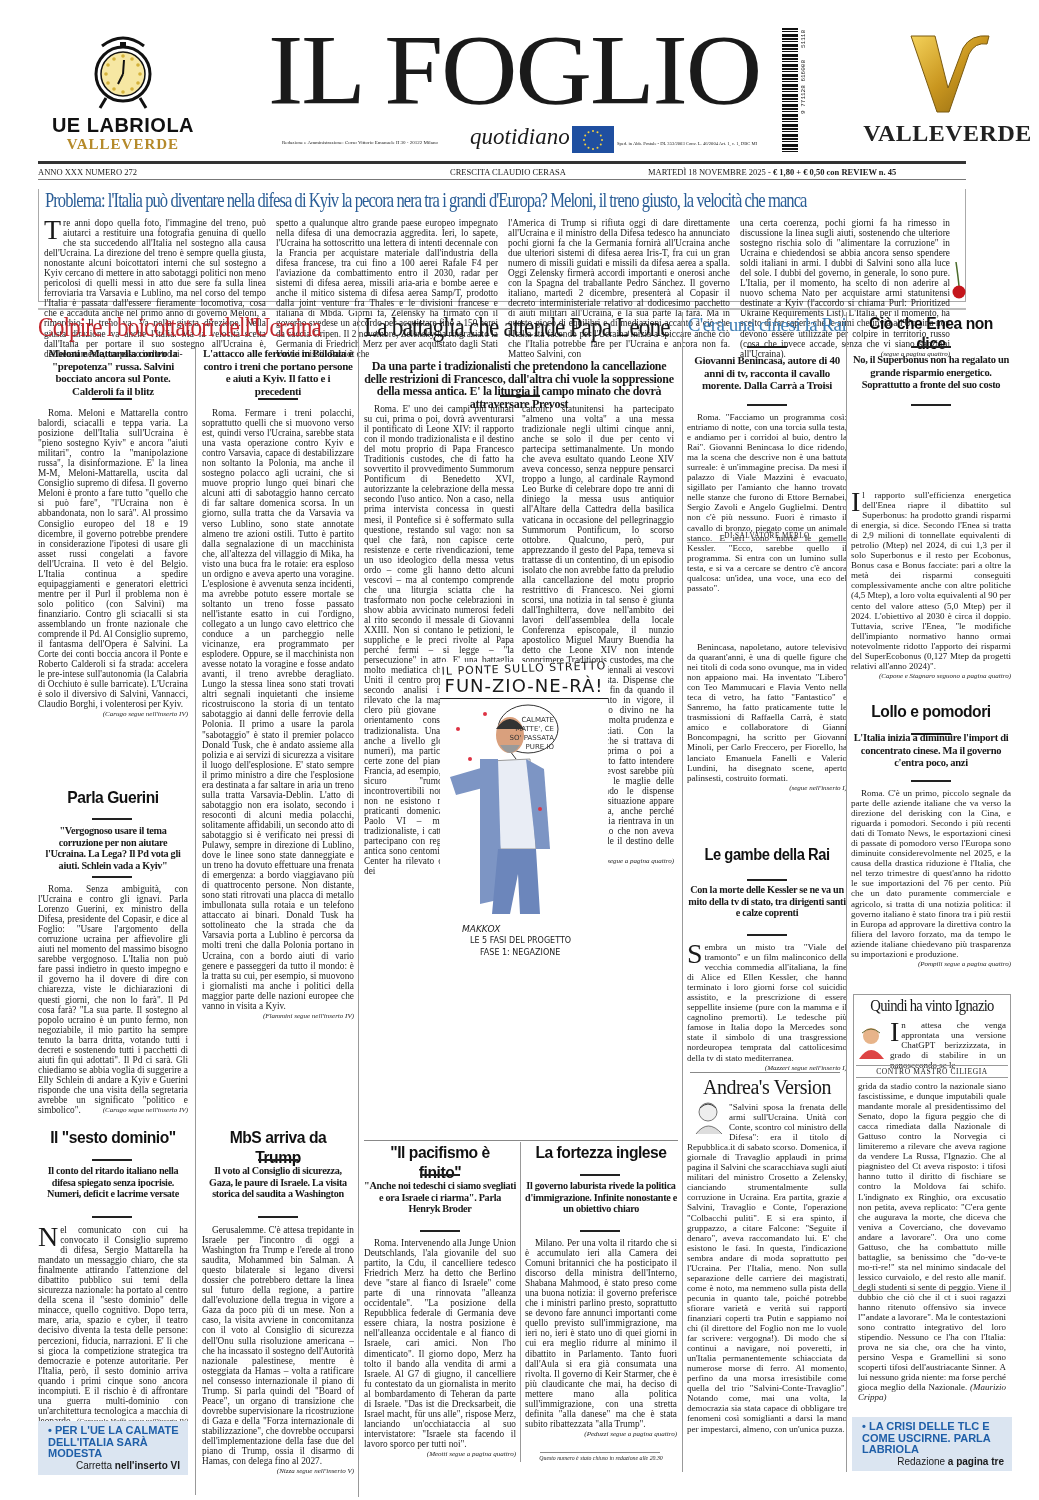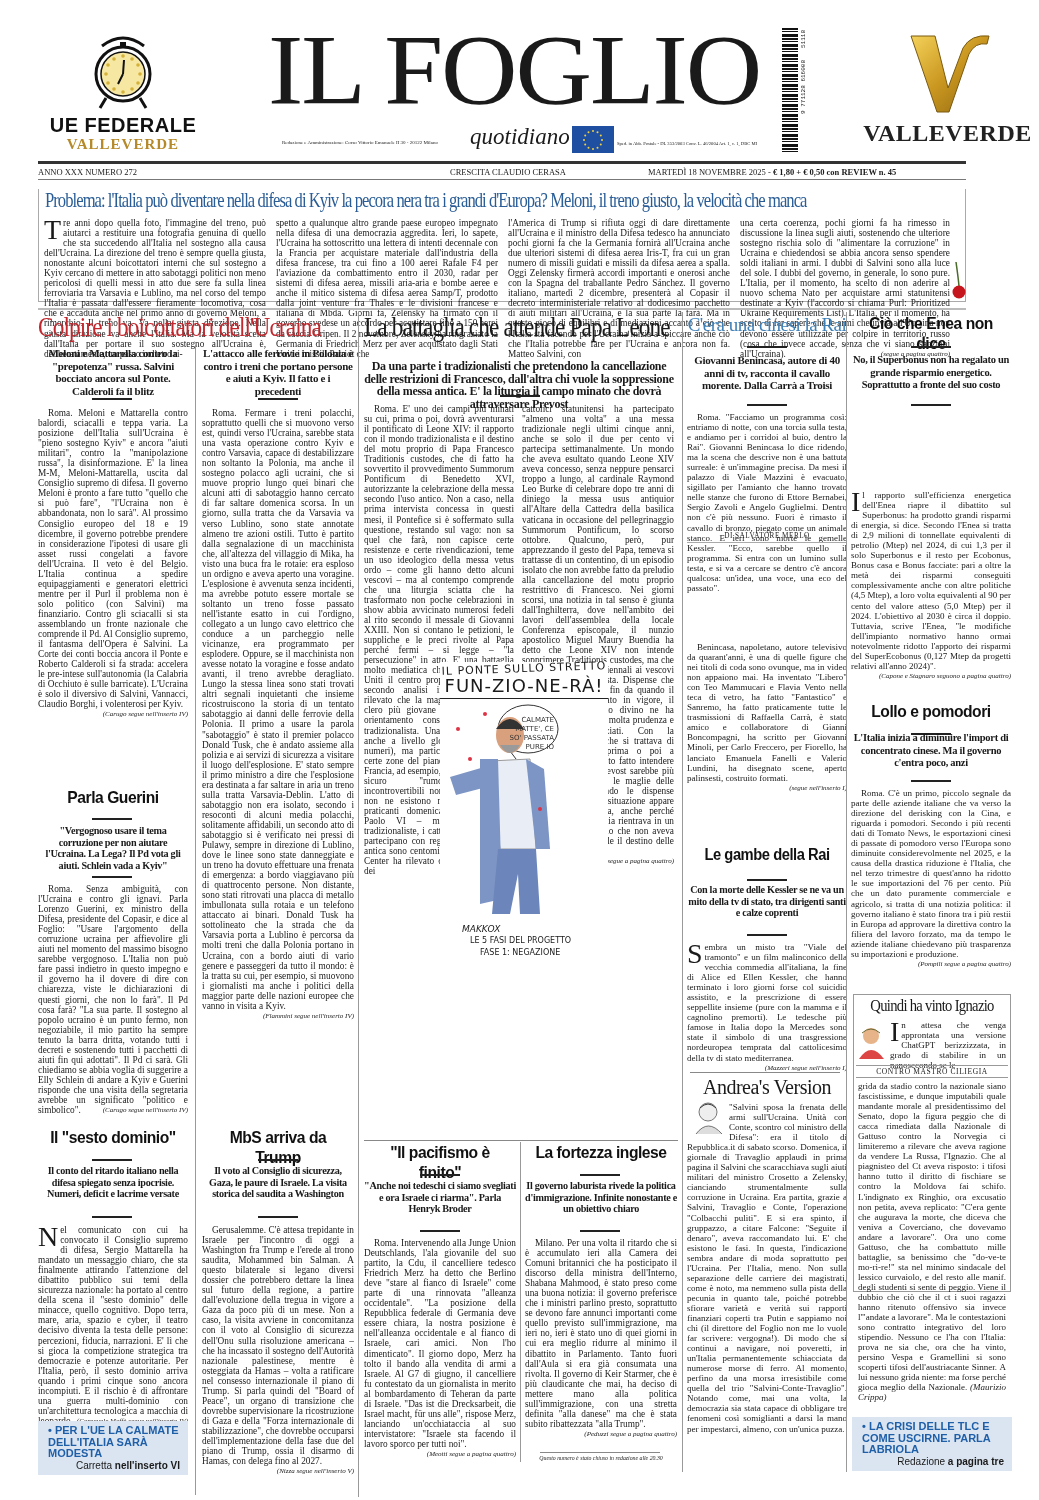--- a/index.html
+++ b/index.html
@@ -38,21 +38,21 @@
         <circle cx="26" cy="57" r="1.8"></circle>
         <circle cx="20" cy="51" r="1.8"></circle>
         <circle cx="18" cy="42" r="1.8"></circle>
         <circle cx="20" cy="33" r="1.8"></circle>
         <circle cx="26" cy="27" r="1.8"></circle>
     </g>
     <path d="M35 42 L36 28 M35 42 L30 52" stroke="#111" stroke-width="2" fill="none"></path>
     <path d="M18 66 L12 76 M52 66 L58 76" stroke="#111" stroke-width="3"></path>
     <rect x="32" y="10" width="6" height="5" fill="#111"></rect>
   </svg>
-  <div style="font-family:'Liberation Sans',sans-serif;font-weight:bold;font-size:20px;color:#111;margin-top:2px;letter-spacing:0.5px">UE FEDERALE</div>
+  <div style="font-family:'Liberation Sans',sans-serif;font-weight:bold;font-size:20px;color:#111;margin-top:2px;letter-spacing:0.5px">UE LABRIOLA</div>
   <div style="font-family:'Liberation Serif',serif;font-weight:bold;font-size:15px;color:#b58a2b;letter-spacing:1px;line-height:14px">VALLEVERDE</div>
 </div>
 
 <div class="abs" style="left:268px;top:20px;width:300px;font-family:'Liberation Serif',serif;font-size:100px;line-height:100px;white-space:nowrap;letter-spacing:-2px;transform:scaleX(1.06);transform-origin:left">IL FOGLIO</div>
 <div class="abs" style="left:282px;top:140px;font-size:5px;white-space:nowrap">Redazione e Amministrazione: Corso Vittorio Emanuele II 30 - 20122 Milano</div>
 <div class="abs" style="left:470px;top:124px;font-style:italic;font-size:23px">quotidiano</div>
 <div class="abs" style="left:572px;top:126px;width:42px;height:27px;background:#1f4fa0;display:flex;align-items:center;justify-content:center">
   <svg width="24" height="24" viewBox="0 0 24 24">
       <g fill="#f4d03f">
         <circle cx="12" cy="3" r="1"></circle>

